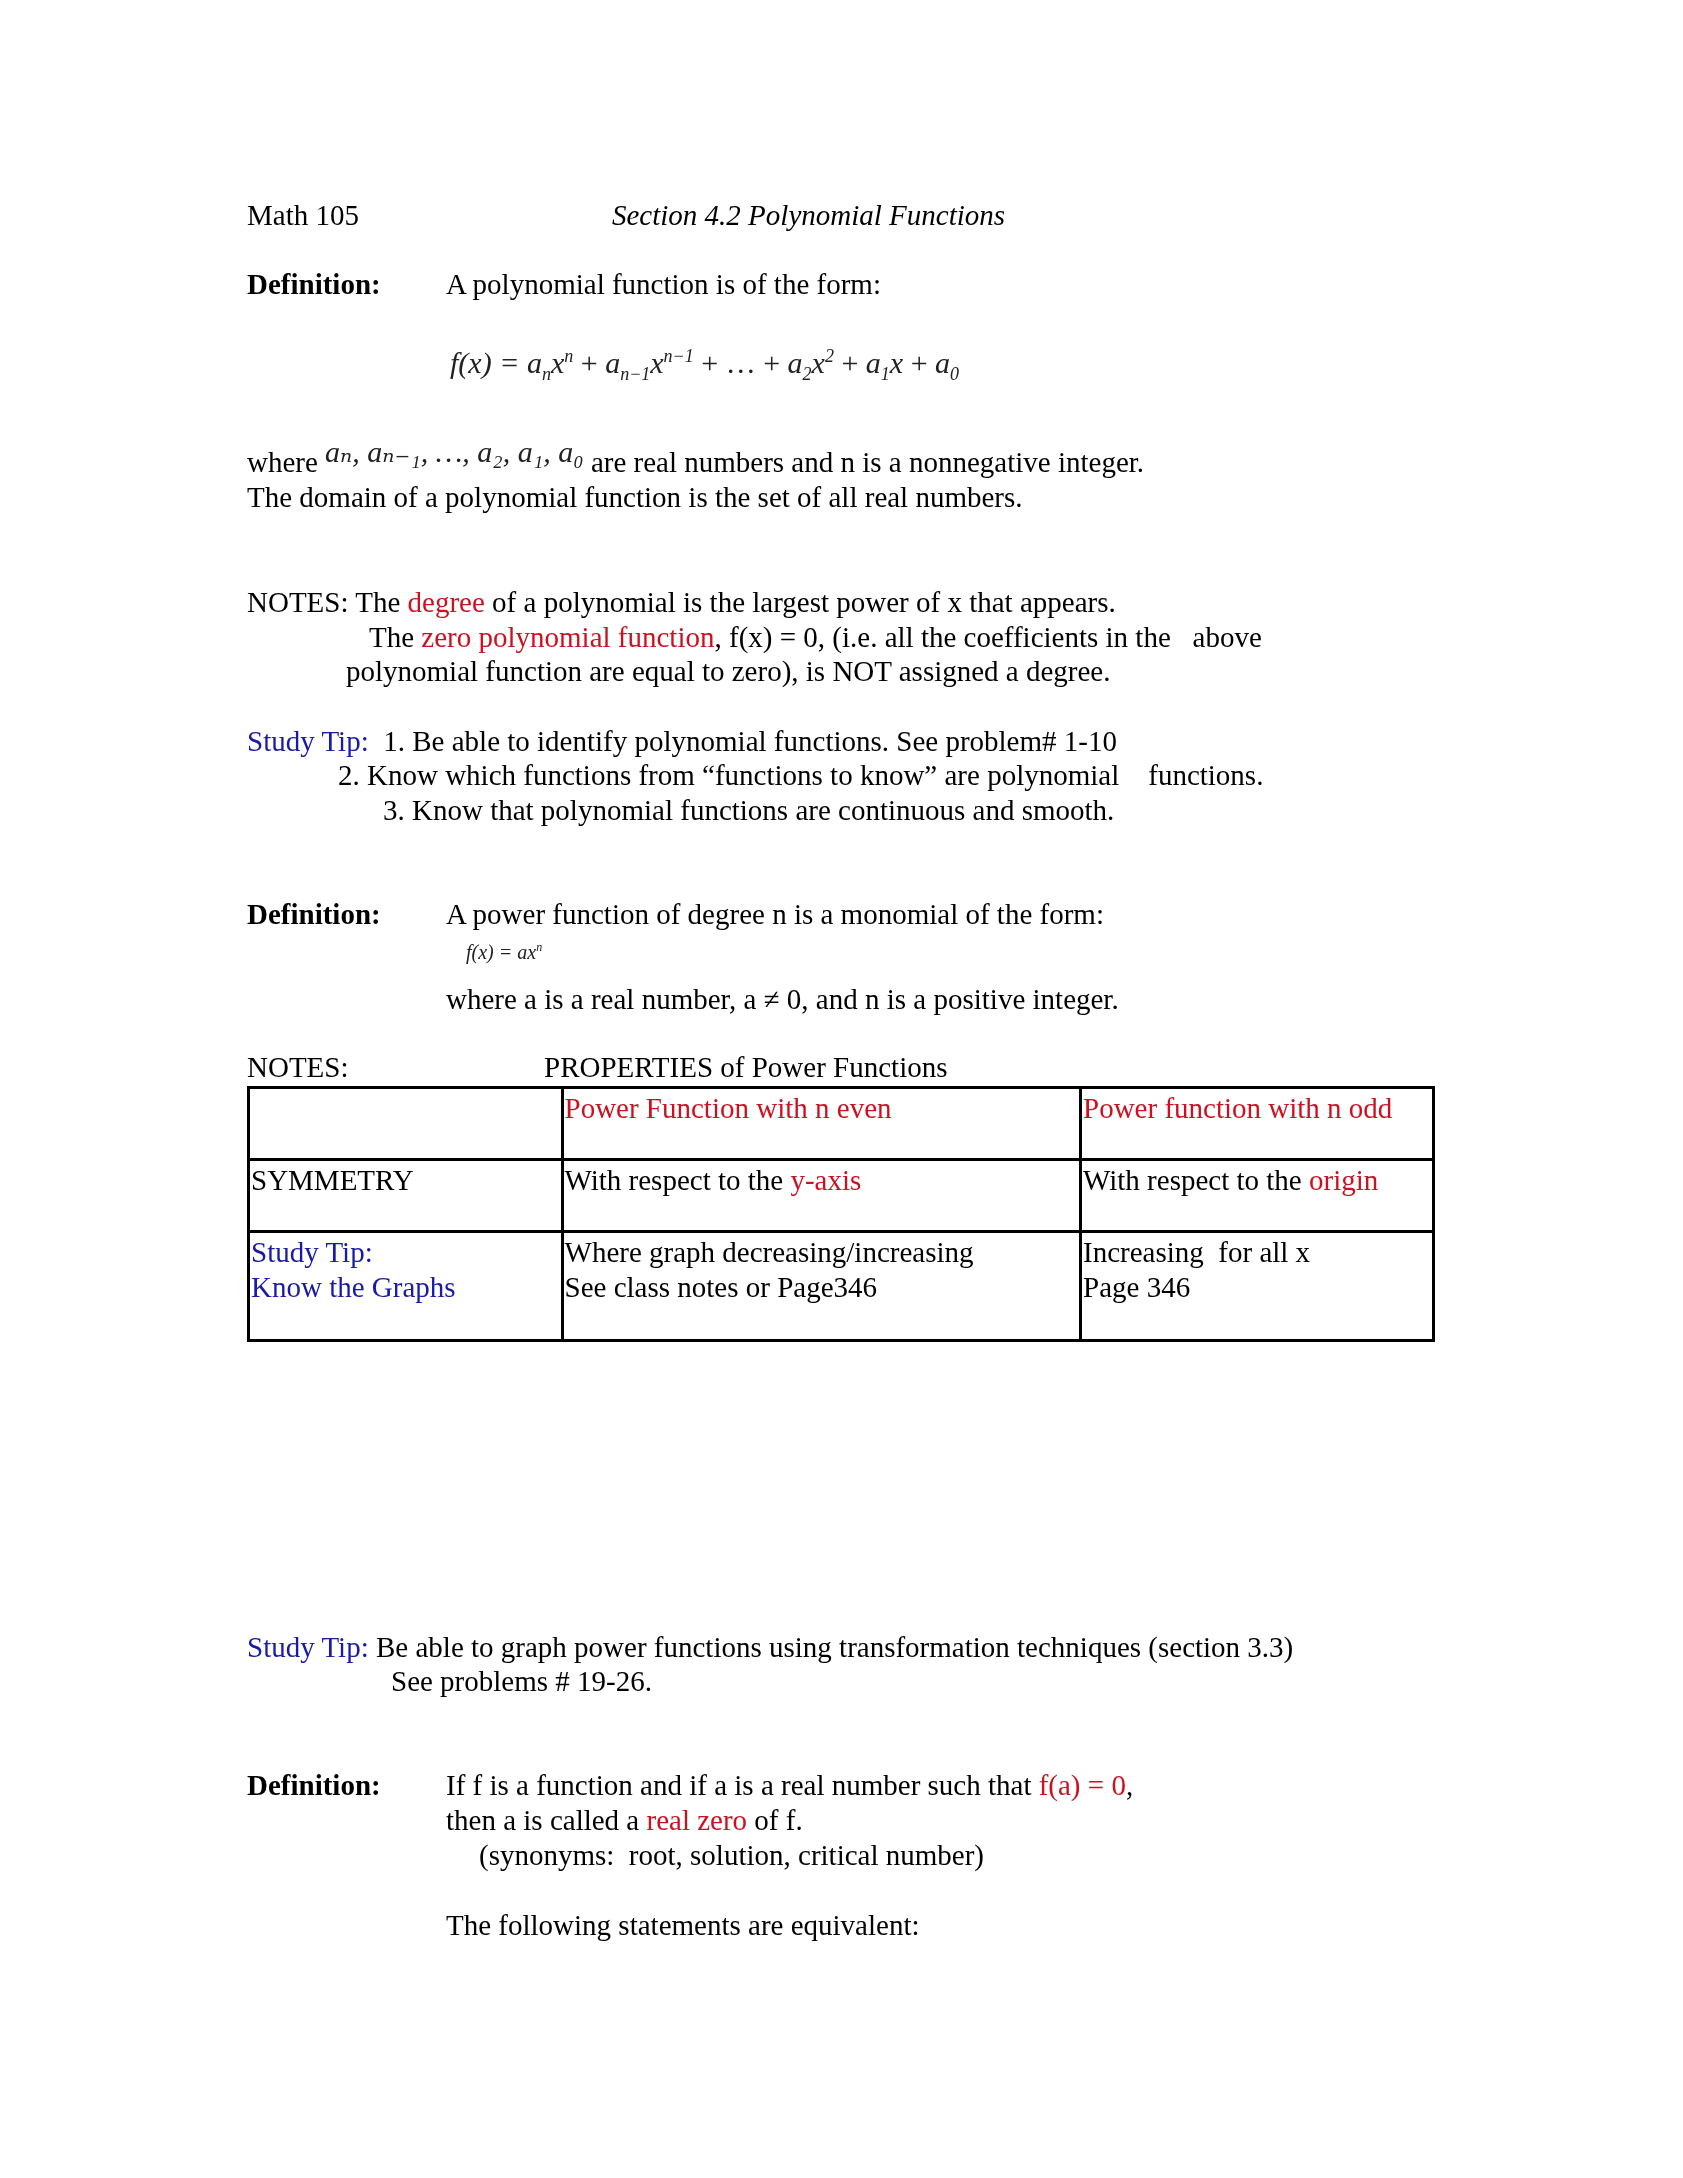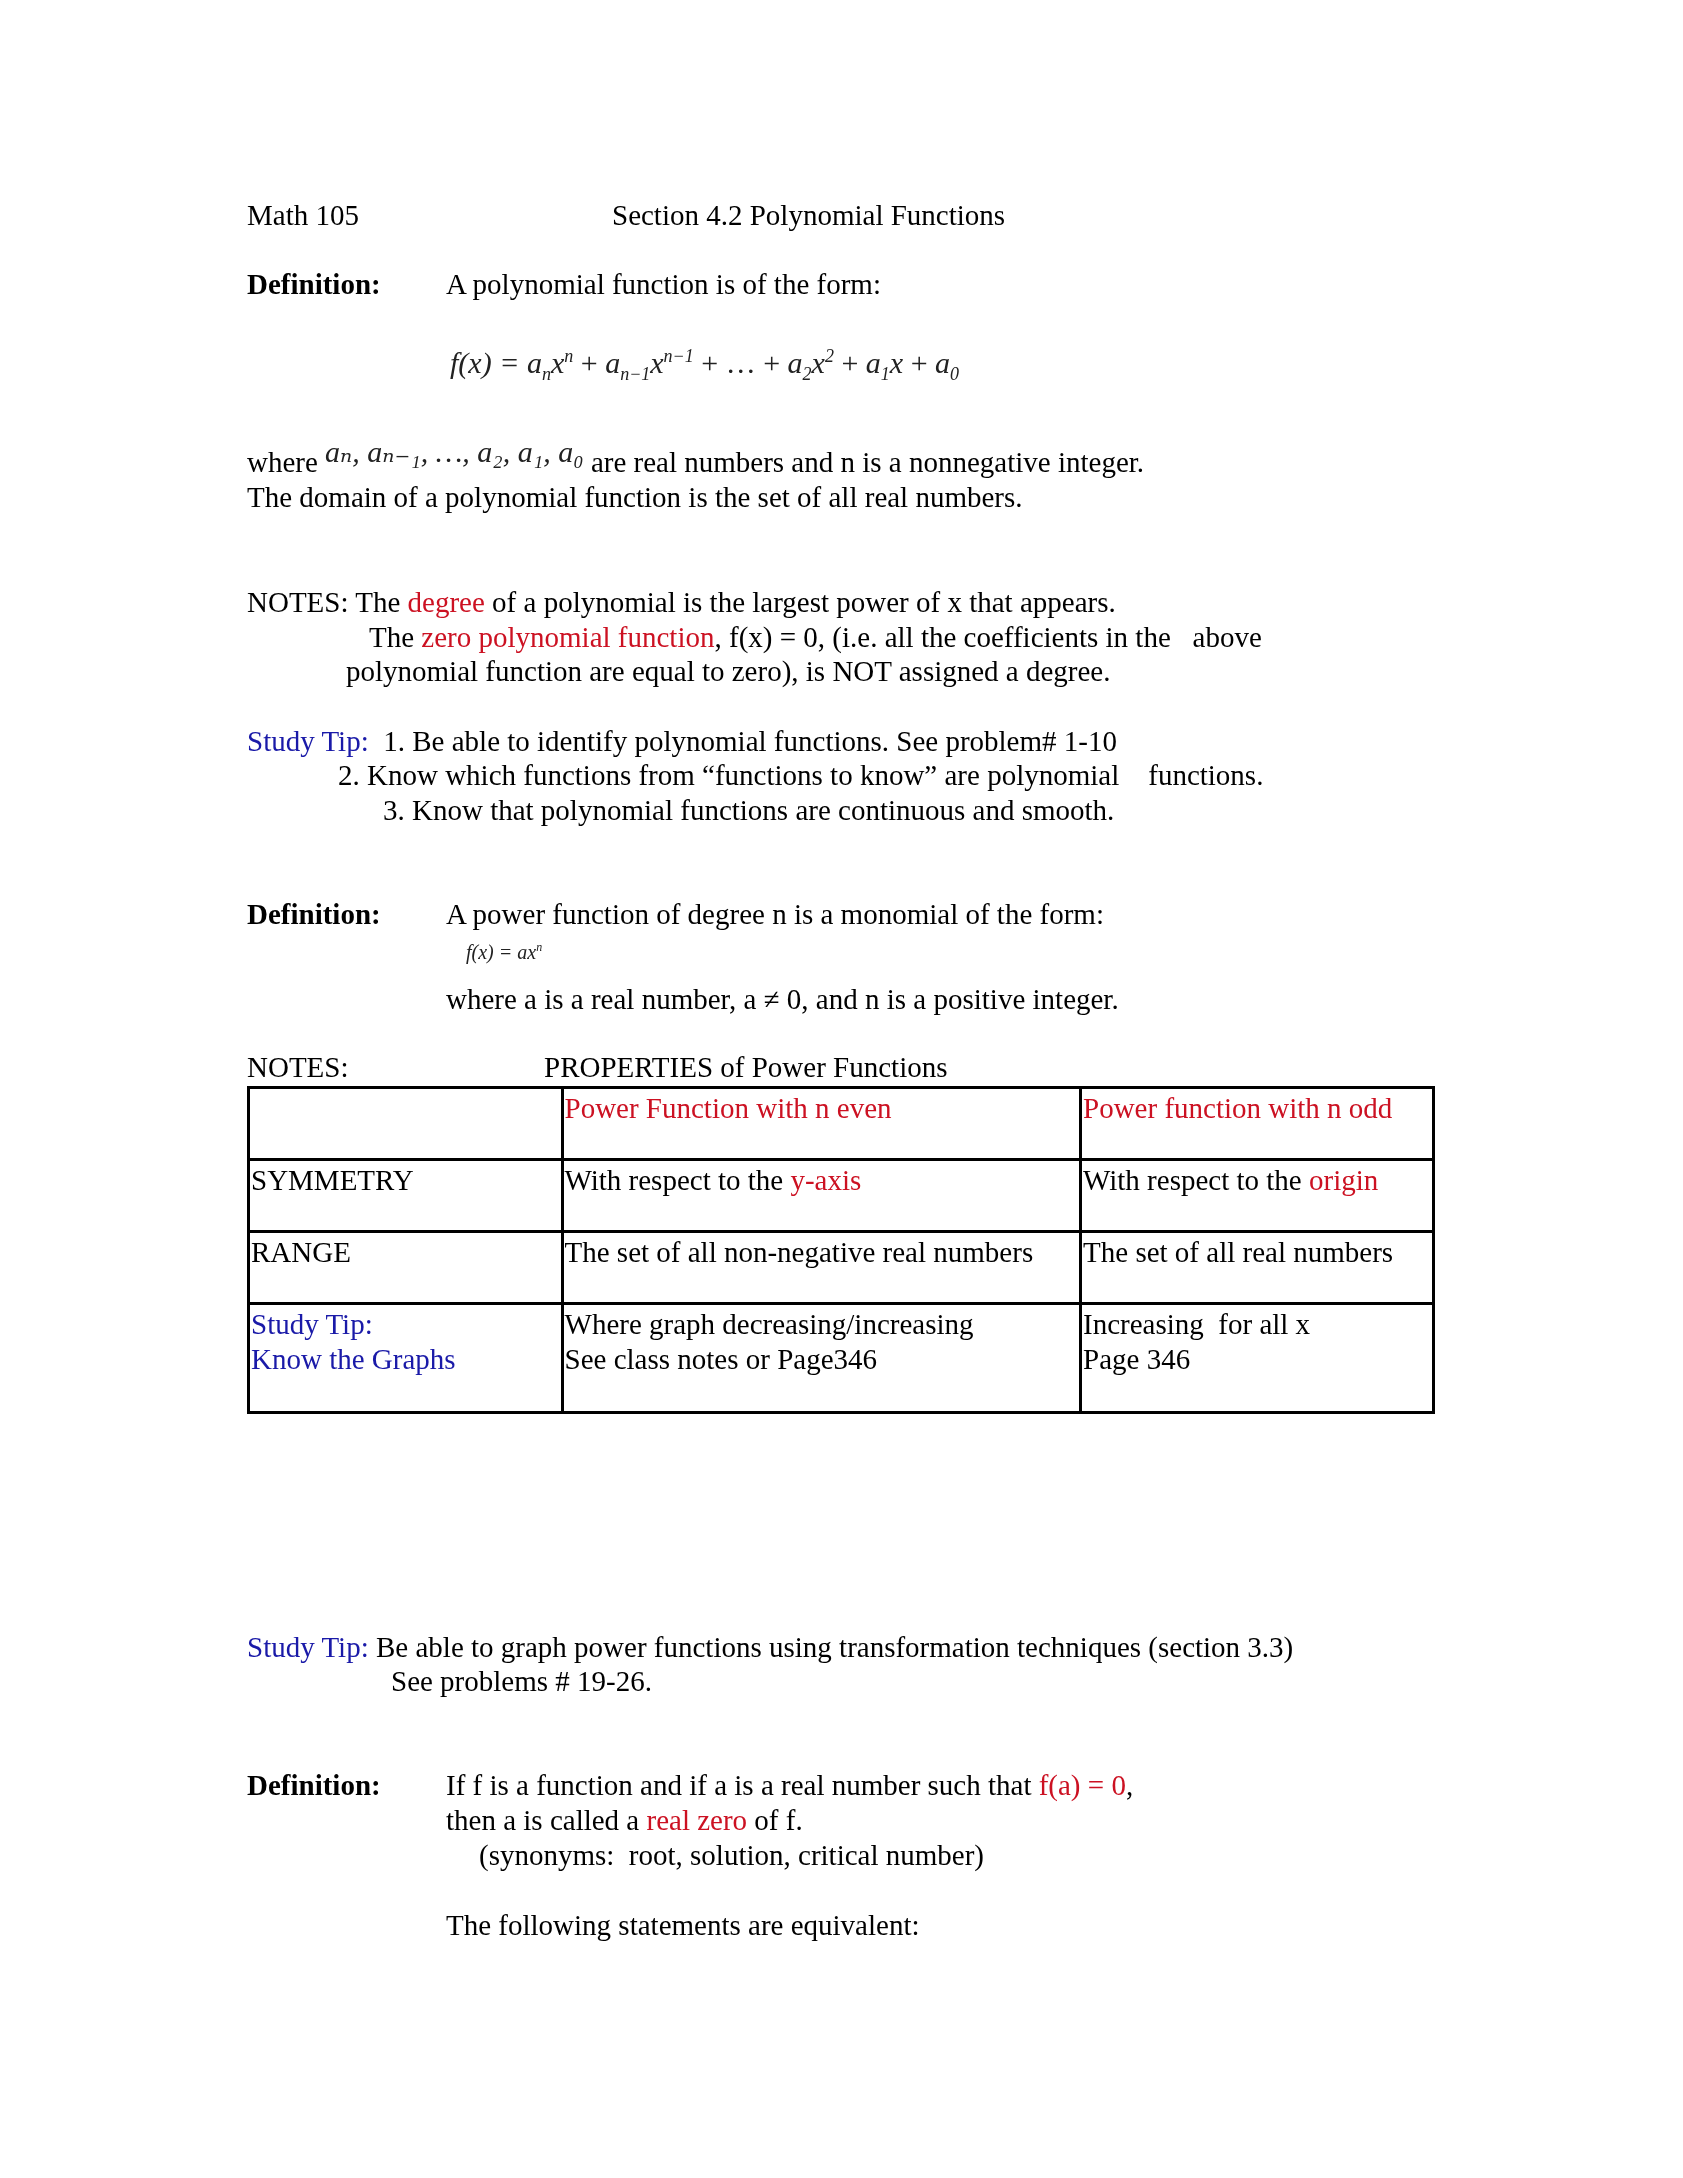--- a/index.html
+++ b/index.html
@@ -17,21 +17,21 @@
   table.props td.c1 { width:312px; }
   table.props td.c2 { width:519px; }
   table.props td.c3 { width:351px; }
   table.props tr.r { height:72px; }
   table.props tr.last { height:109px; }
 </style>
 </head>
 <body>
 
 <div class="abs" style="left:247px; top:201px;">Math 105</div>
-<div class="abs" style="left:612px; top:201px;">Section 4.2  Polynomial Functions</div>
+<div class="abs" style="left:612px; top:201px;font-style:italic;">Section 4.2  Polynomial Functions</div>
 
 <div class="abs bold" style="left:247px; top:270px;">Definition:</div>
 <div class="abs" style="left:446px; top:270px;">A polynomial function is of the form:</div>
 
 <div class="abs math" style="left:450px; top:347px; font-size:30px;">
   <span>f(x) = </span><span><span>a</span><sub>n</sub><span>x</span><sup>n</sup></span><span class="up"> + </span><span><span>a</span><sub>n−1</sub><span>x</span><sup>n−1</sup></span><span class="up"> + … + </span><span><span>a</span><sub>2</sub><span>x</span><sup>2</sup></span><span class="up"> + </span><span><span>a</span><sub>1</sub><span>x</span></span><span class="up"> + </span><span><span>a</span><sub>0</sub></span>
 </div>
 
 <div class="abs" style="left:247px; top:447px;">
   <span>where</span>
@@ -71,25 +71,20 @@
       <tr class="r">
     <td class="c1"></td>
     <td class="c2 red">Power Function with n even</td>
     <td class="c3 red">Power function with n odd</td>
   </tr>
   <tr class="r">
     <td class="c1">SYMMETRY</td>
     <td class="c2"><span>With respect to the </span><span class="red">y-axis</span></td>
     <td class="c3"><span>With respect to the </span><span class="red">origin</span></td>
   </tr>
-  <tr class="r">
-    <td class="c1">RANGE</td>
-    <td class="c2">The set of all non-negative real numbers</td>
-    <td class="c3">The set of all real numbers</td>
-  </tr>
   <tr class="last">
     <td class="c1 blue">
       <div>Study Tip:</div>
       <div>Know the Graphs</div>
     </td>
     <td class="c2">
       <div>Where graph decreasing/increasing</div>
       <div>See class notes or Page346</div>
     </td>
     <td class="c3">

